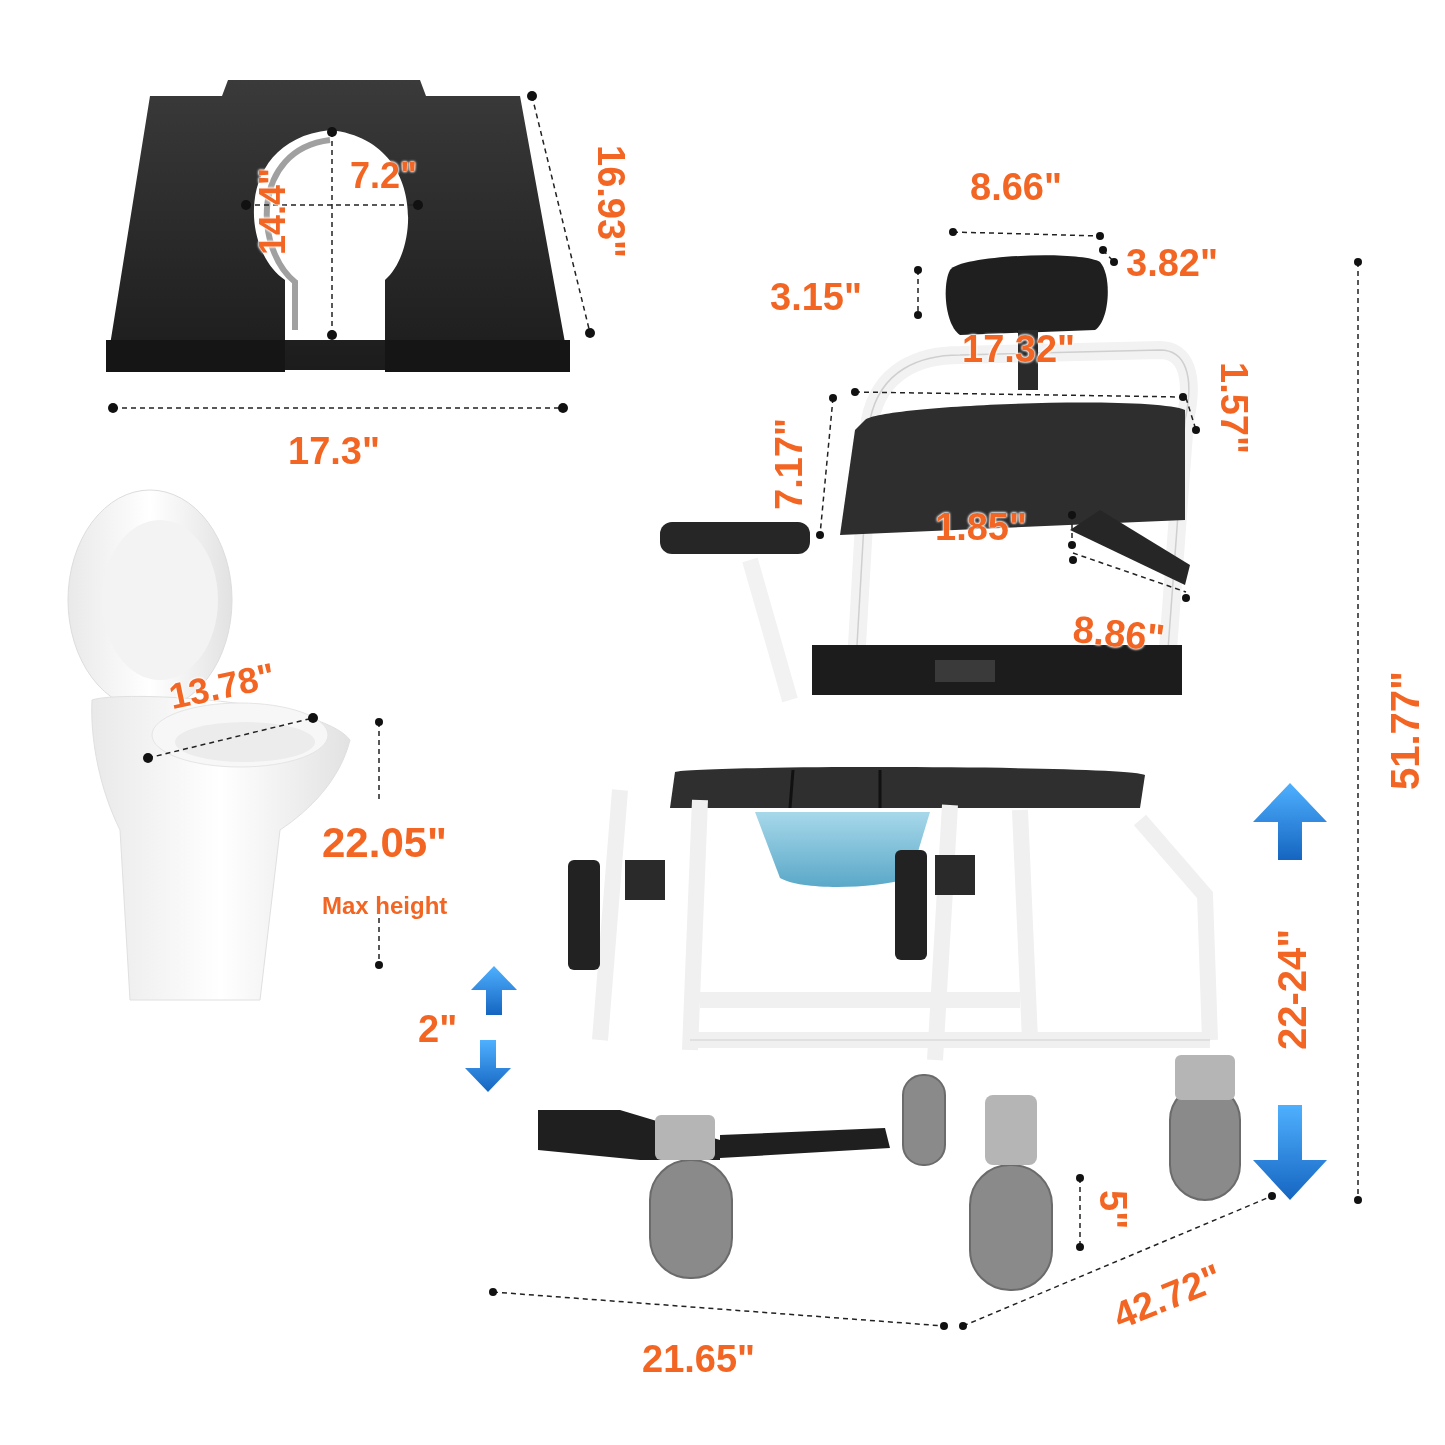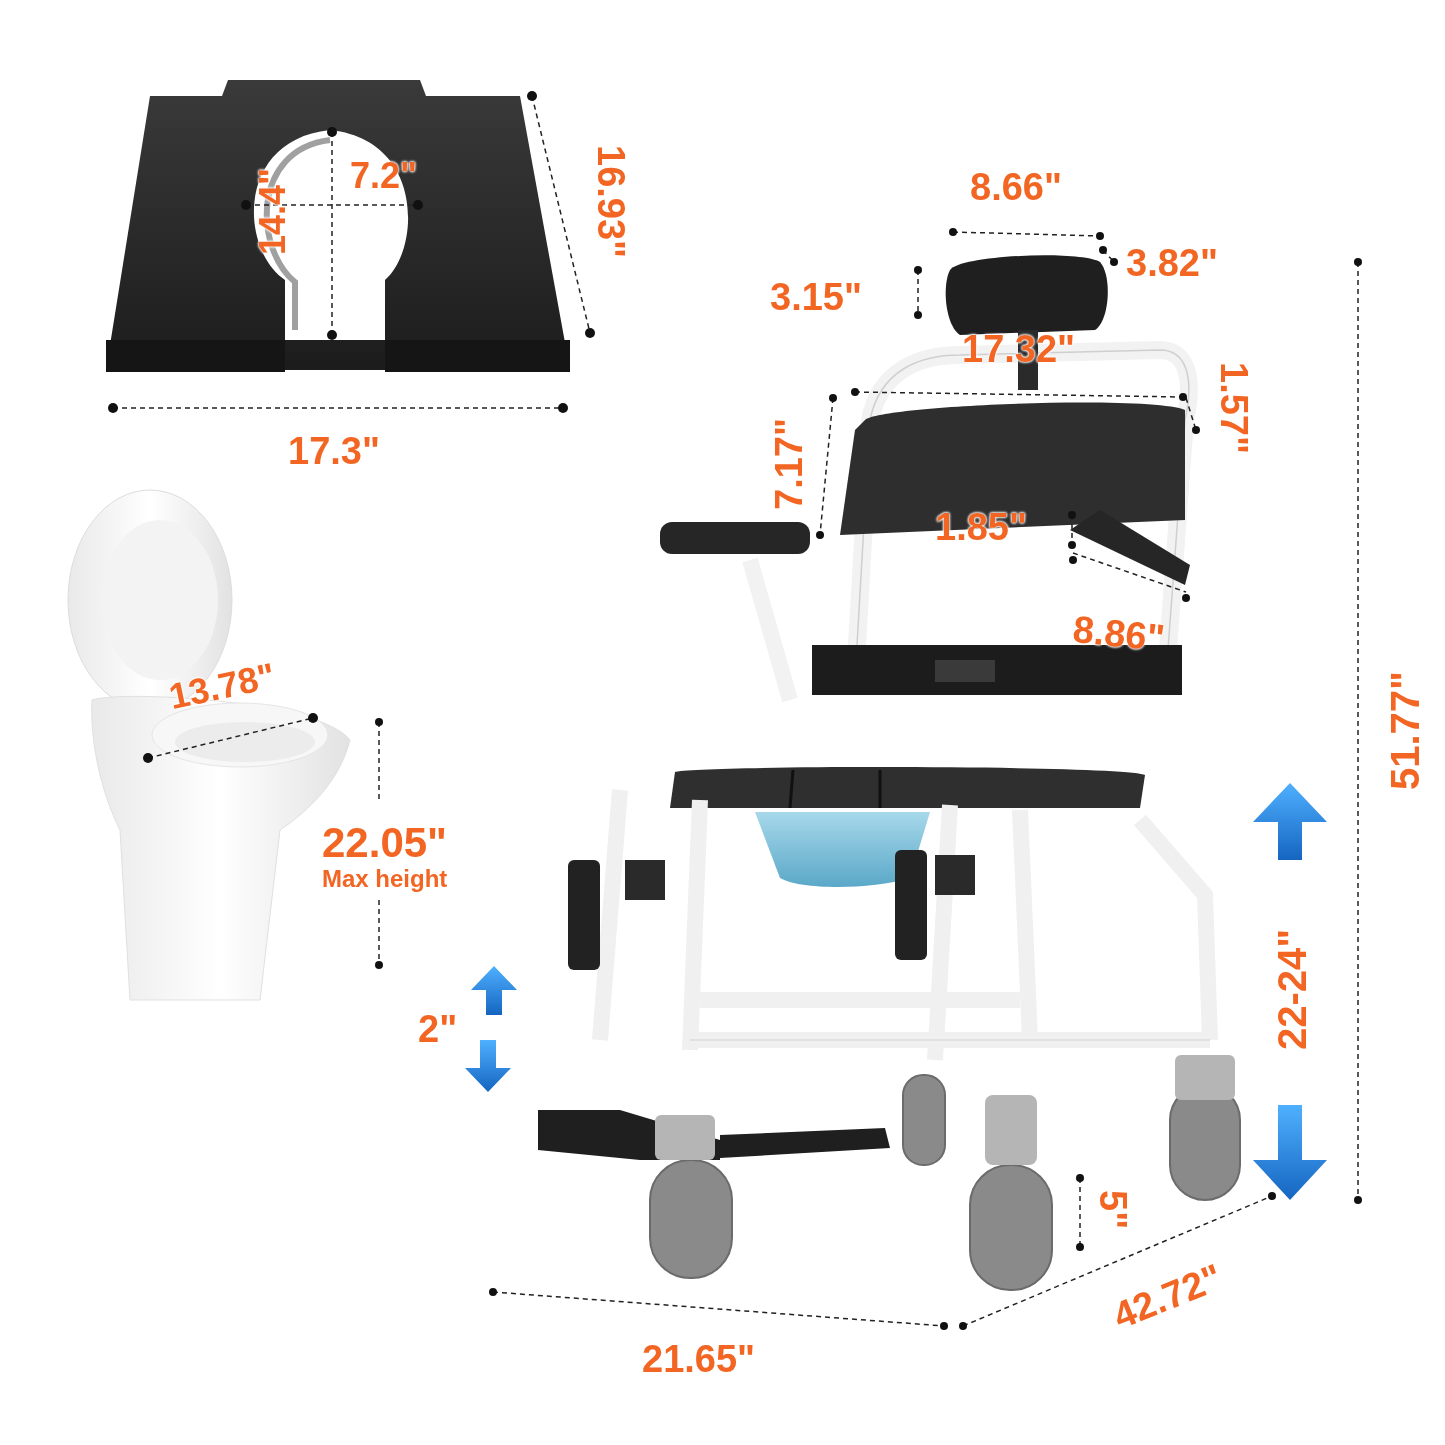--- a/index.html
+++ b/index.html
@@ -3,21 +3,21 @@
 <meta charset="utf-8">
 <style>
   html, body { margin: 0; padding: 0; background: #ffffff; }
   body { width: 1445px; height: 1445px; position: relative; overflow: hidden; font-family: "Liberation Sans", sans-serif; }
   #stage { position: absolute; left: 0; top: 0; width: 1445px; height: 1445px; }
   .dim-label {
     position: absolute; color: #f26522; font-weight: bold; font-family: "Liberation Sans", sans-serif;
     font-size: 38px; line-height: 1; white-space: nowrap;
     text-shadow: 0 0 3px #fff, 0 0 3px #fff, 0 0 2px #fff;
   }
-  .dim-sub { position: absolute; color: #f26522; font-weight: bold; font-family: "Liberation Sans", sans-serif; font-size: 24px; white-space: nowrap; }
+  .dim-sub { position: absolute; color: #f26522; font-weight: bold; font-family: "Liberation Sans", sans-serif; font-size: 24px; white-space: nowrap; margin-top: 27px; }
 </style>
 </head>
 <body>
 
 <div id="stage">
 
 <svg width="1445" height="1445" viewBox="0 0 1445 1445" xmlns="http://www.w3.org/2000/svg" style="position:absolute;left:0;top:0">
   <defs>
     <linearGradient id="cushG" x1="0" y1="0" x2="0" y2="1">
       <stop offset="0" stop-color="#3a3a3a"></stop>

